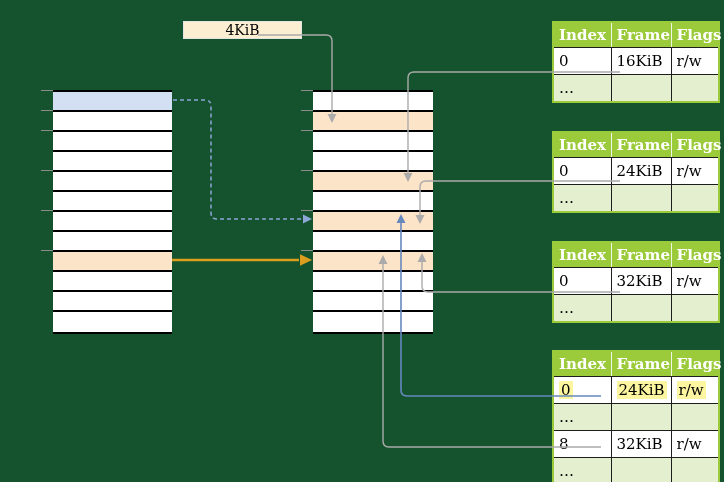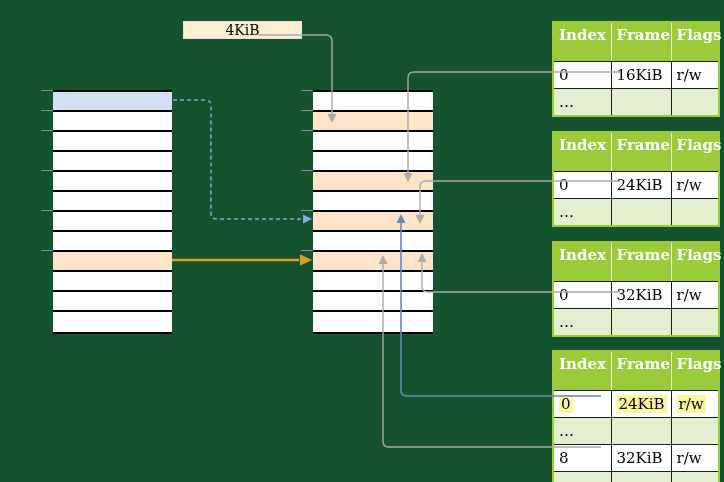--- a/index.html
+++ b/index.html
@@ -21,21 +21,21 @@
   .col-left{left:53px;top:90px;}
   .col-mid{left:313px;top:90px;width:120px;}
 
   
   .tick{position:absolute;width:12px;height:1px;background:#8c8c8c;}
 
   
   table.ptable{position:absolute;left:552px;width:166px;border-collapse:collapse;
     border:2px solid var(--green,#9bcb3b);table-layout:fixed;}
   table.ptable th{background:var(--green,#9bcb3b);color:#fff;font-weight:bold;font-size:15px;
-    height:24px;text-align:left;padding:0 0 14px 5px;border-right:1px solid rgba(255,255,255,.85);
+    height:24px;text-align:left;padding:0 0 0 5px;border-right:1px solid rgba(255,255,255,.85);
     border-bottom:1px solid #1d1d1d;}
   table.ptable th:last-child{border-right:none;}
   table.ptable td{background:#fff;color:#000;font-size:15px;height:26px;padding:0 0 0 5px;
     border:1px solid #1d1d1d;}
   table.ptable tr.alt td{background:var(--green-light,#e4efd0);}
   table.ptable col.c1{width:58px;} table.ptable col.c2{width:60px;} table.ptable col.c3{width:48px;}
   .t1{top:21px;} .t2{top:131px;} .t3{top:241px;} .t4{top:350px;}
   .hl{background:var(--hl-yellow,#fcf6a0);padding:0 2px;}
 
   

